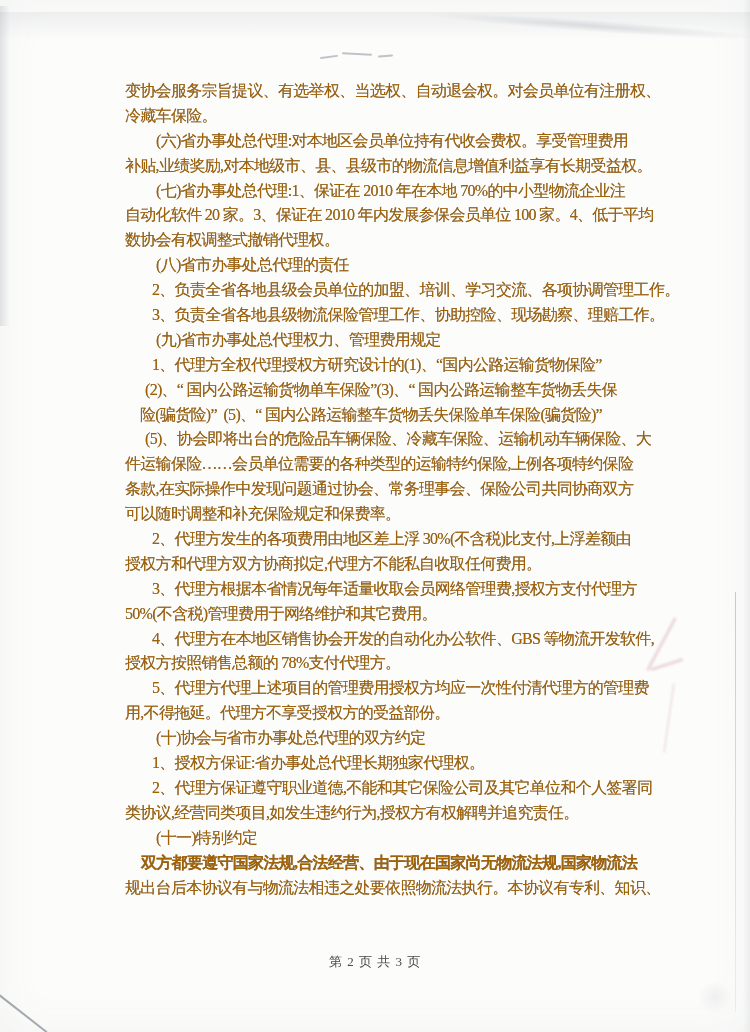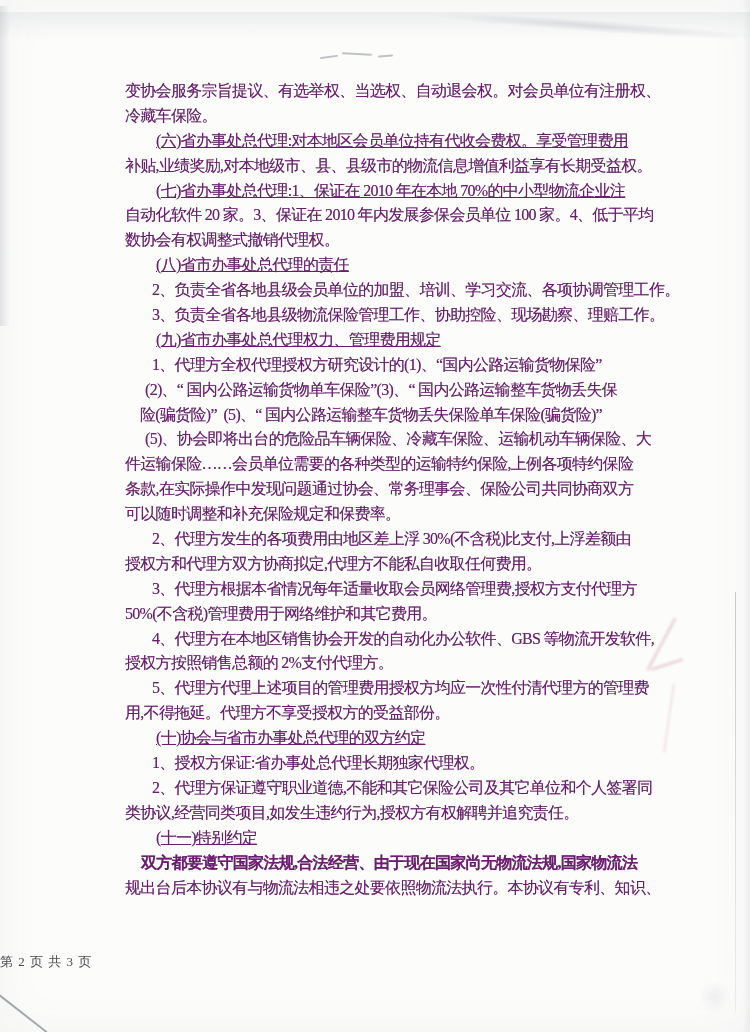--- a/index.html
+++ b/index.html
@@ -11,42 +11,43 @@
     overflow: hidden;
     box-shadow: inset 0 0 45px rgba(90,95,105,0.06);
     font-family: "Liberation Serif", "DejaVu Serif", serif;
   }
   
   .textblock {
     position: absolute;
     left: 125px;
     top: 79px;
     width: 560px;
-    color: #701a75;
+    color: #a16207;
     font-size: 16px;
     letter-spacing: -0.7px;
     text-shadow: 0 0 0.4px rgba(44,44,50,0.55);
   }
   .line {
     height: 24.9px;
     line-height: 24.9px;
     white-space: pre;
   }
   .i0 { padding-left: 0; }
-  .ih { padding-left: 31px; text-decoration: underline; }  
+  .ih { padding-left: 31px; }  
   .in { padding-left: 27px; }  
   .is { padding-left: 20px; }  
   .it { padding-left: 15px; }  
   .i1 { padding-left: 16px; font-weight: bold; }  
   
   .footer {
     position: absolute;
     top: 953px;
     left: 0;
     width: 750px;
+    text-align: center;
     font-size: 13px;
     color: #4a4a4f;
     letter-spacing: 1px;
   }
   
   .art { position: absolute; pointer-events: none; }
   .art-top-band {
     top: 12px; left: 0; width: 750px; height: 28px;
     background: linear-gradient(180deg, rgba(150,155,165,0.12), rgba(150,155,165,0));
   }
@@ -128,21 +129,21 @@
     <div class="line it">险(骗货险)”  (5)、“ 国内公路运输整车货物丢失保险单车保险(骗货险)”</div>
     <div class="line is">(5)、协会即将出台的危险品车辆保险、冷藏车保险、运输机动车辆保险、大</div>
     <div class="line i0">件运输保险……会员单位需要的各种类型的运输特约保险,上例各项特约保险</div>
     <div class="line i0">条款,在实际操作中发现问题通过协会、常务理事会、保险公司共同协商双方</div>
     <div class="line i0">可以随时调整和补充保险规定和保费率。</div>
     <div class="line in">2、代理方发生的各项费用由地区差上浮 30%(不含税)比支付,上浮差额由</div>
     <div class="line i0">授权方和代理方双方协商拟定,代理方不能私自收取任何费用。</div>
     <div class="line in">3、代理方根据本省情况每年适量收取会员网络管理费,授权方支付代理方</div>
     <div class="line i0">50%(不含税)管理费用于网络维护和其它费用。</div>
     <div class="line in">4、代理方在本地区销售协会开发的自动化办公软件、GBS 等物流开发软件,</div>
-    <div class="line i0">授权方按照销售总额的 2%支付代理方。</div>
+    <div class="line i0">授权方按照销售总额的 78%支付代理方。</div>
     <div class="line in">5、代理方代理上述项目的管理费用授权方均应一次性付清代理方的管理费</div>
     <div class="line i0">用,不得拖延。代理方不享受授权方的受益部份。</div>
     <div class="line ih">(十)协会与省市办事处总代理的双方约定</div>
     <div class="line in">1、授权方保证:省办事处总代理长期独家代理权。</div>
     <div class="line in">2、代理方保证遵守职业道德,不能和其它保险公司及其它单位和个人签署同</div>
     <div class="line i0">类协议,经营同类项目,如发生违约行为,授权方有权解聘并追究责任。</div>
     <div class="line ih">(十一)特别约定</div>
     <div class="line i1">双方都要遵守国家法规,合法经营、由于现在国家尚无物流法规,国家物流法</div>
     <div class="line i0">规出台后本协议有与物流法相违之处要依照物流法执行。本协议有专利、知识、</div>
   </div>

